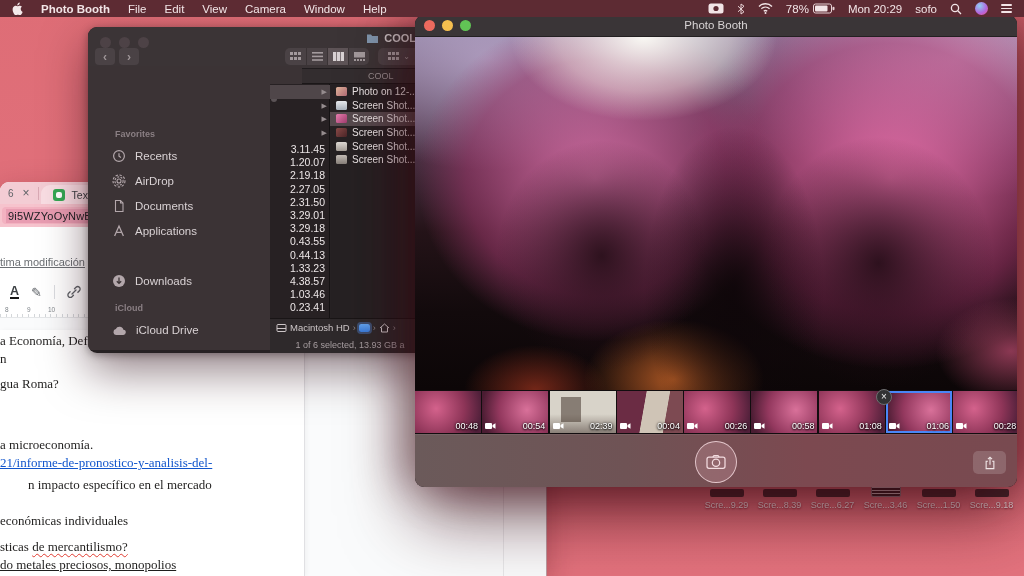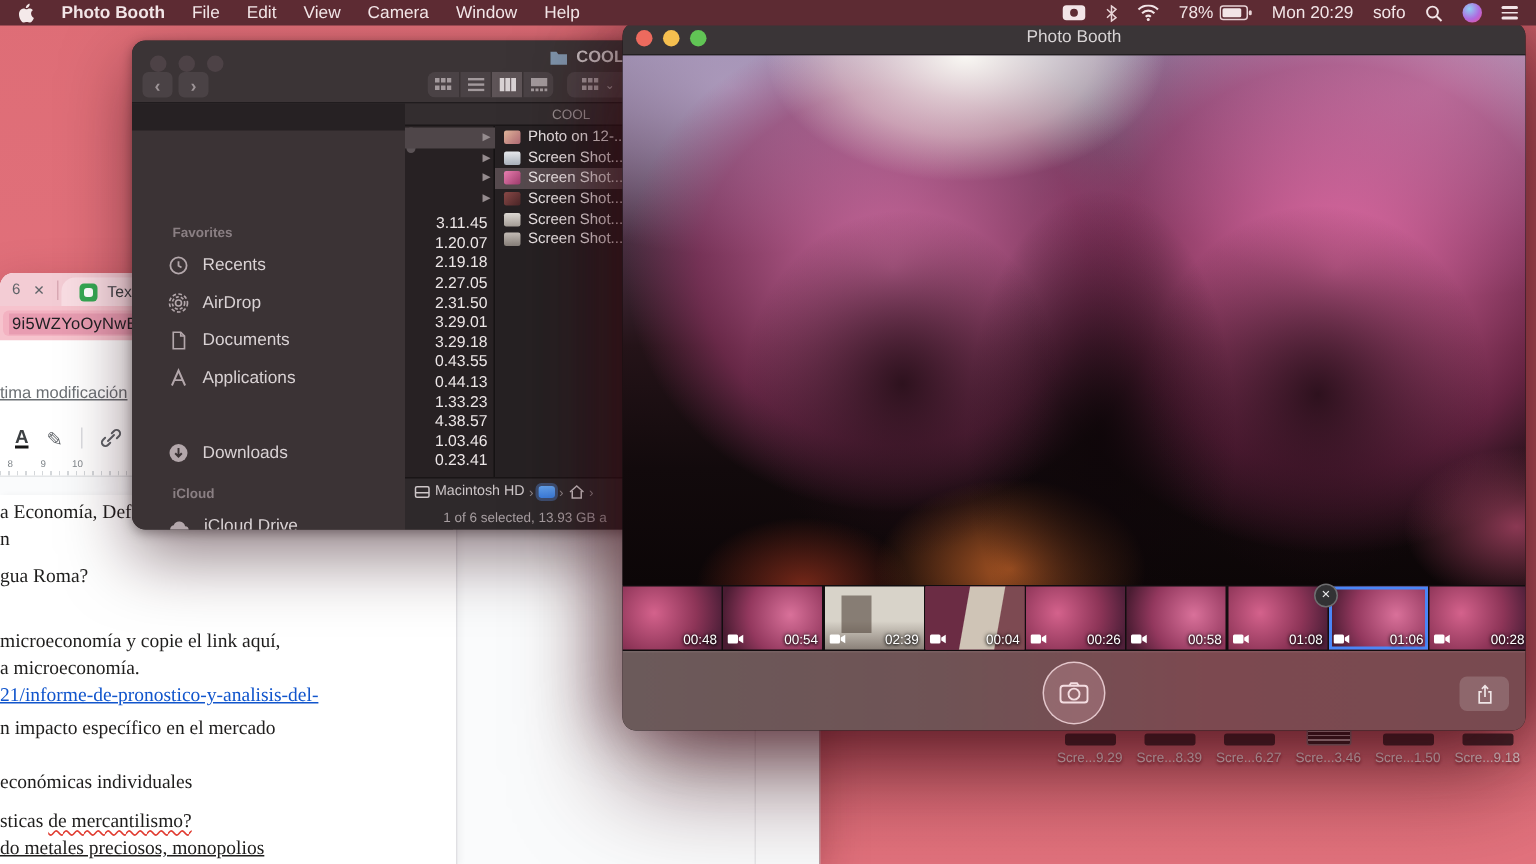--- a/index.html
+++ b/index.html
@@ -46,21 +46,21 @@
     background-size:100% 3px;background-repeat:no-repeat;background-position:0 100%;}
   .ruler span{position:absolute;top:1px;font-size:6.5px;color:#80868b;}
   .r0{left:5px;} .r1{left:27px;} .r2{left:48px;}
   .docs-canvas{position:absolute;left:0;top:136px;width:100%;height:258px;background:#fafbfc;}
   .canvas-line{position:absolute;left:503px;top:0;bottom:0;width:1px;background:#e7e8ea;}
   .page{position:absolute;left:0;top:12px;width:305px;height:246px;background:#ffffff;
     border-right:1px solid #e0e0e3;box-shadow:2px 0 4px rgba(0,0,0,.04);}
   .dl{position:absolute;left:0;margin:0;font-family:"Liberation Serif",serif;font-size:13px;color:#1f1e1d;white-space:nowrap;}
   .dl0{top:3px;} .dl1{top:21px;} .dl2{top:46px;} .dl3{top:89px;} .dl4{top:107px;}
   .dl5{top:125px;color:#1155cc;text-decoration:underline;}
-  .dl6{top:147px;} .dl7{top:183px;} .dl8{top:209px;} .dl9{top:227px;text-decoration:underline;}
+  .dl6{top:147px;margin-left:28px;} .dl7{top:183px;} .dl8{top:209px;} .dl9{top:227px;text-decoration:underline;}
   .sq{text-decoration:underline wavy #e03b30 1px;text-underline-offset:2px;margin-top:16px;}
 
   
   .finder{position:absolute;left:88px;top:27px;width:342px;height:326px;z-index:20;border-radius:9px;overflow:hidden;
     background:#262123;box-shadow:0 18px 45px rgba(40,5,15,.5), 0 2px 8px rgba(0,0,0,.35);}
   .f-titlebar{position:absolute;left:0;top:0;width:100%;height:42px;background:#3b3436;border-bottom:1px solid #201c1e;}
   .f-lights{position:absolute;left:12px;top:10px;display:flex;gap:8px;}
   .f-lights i{width:11px;height:11px;border-radius:50%;background:#4d4246;}
   .f-title{position:absolute;right:14px;top:5px;display:flex;align-items:center;gap:5px;
     color:#cbc4c6;font-size:11px;font-weight:bold;}
@@ -68,21 +68,21 @@
   .f-nav b{width:20px;height:17px;border-radius:4px;background:#4a4245;color:#9e9598;
     font-size:12px;font-weight:bold;display:flex;align-items:center;justify-content:center;line-height:0;}
   .f-views{position:absolute;left:197px;top:21px;display:flex;border-radius:5px;overflow:hidden;}
   .f-views span{width:21px;height:17px;background:#4a4245;display:flex;align-items:center;justify-content:center;}
   .f-views span.on{background:#5e5457;}
   .f-views span+span{border-left:1px solid #3a3335;}
   .f-action{position:absolute;left:290px;top:21px;width:42px;height:17px;border-radius:5px;background:#4a4245;
     display:flex;align-items:center;justify-content:center;gap:4px;color:#a39a9d;font-size:8px;}
   .f-colhead{position:absolute;left:182px;top:42px;width:160px;height:15px;background:#332d2f;border-bottom:1px solid #1b1718;}
   .f-colhead span{position:absolute;left:98px;top:2px;font-size:9px;color:#978e90;}
-  .f-sidebar{position:absolute;left:0;top:60px;width:214px;height:284px;background:#3b3335;}
+  .f-sidebar{position:absolute;left:0;top:39px;width:214px;height:284px;background:#3b3335;}
   .sb-label{position:absolute;left:27px;font-size:9px;font-weight:bold;color:#8a7f83;}
   .sb-row{position:absolute;left:4px;width:174px;height:24px;display:flex;align-items:center;gap:9px;
     padding-left:20px;color:#d9d2d4;font-size:11.5px;border-radius:5px;}
   .sb-row.sel{background:#584c50;}
   .sb-row svg{flex:0 0 auto;}
   .f-midcol{position:absolute;left:182px;top:57px;width:60px;height:234px;background:#272123;border-right:1px solid #151213;}
   .mc-folder{position:absolute;left:0;width:60px;height:13.5px;}
   .mc-folder.sel{background:#4f4649;}
   .mc-folder i{position:absolute;right:3px;top:3px;font-style:normal;font-size:7px;color:#958c8e;line-height:1;}
   .mc-file{position:absolute;left:0;width:60px;height:13.2px;color:#ece6e7;font-size:10.5px;
@@ -201,21 +201,20 @@
       <span class="r0">8</span>
       <span class="r1">9</span>
       <span class="r2">10</span>
     </div>
     <div class="docs-canvas">
       <div class="canvas-line"></div>
       <div class="page">
         <p class="dl dl0">a Economía, Defi</p>
         <p class="dl dl1">n</p>
         <p class="dl dl2">gua Roma?</p>
-        <p class="dl dl3">microeconomía y copie el link aquí,</p>
         <p class="dl dl4">a microeconomía.</p>
         <p class="dl dl5">21/informe-de-pronostico-y-analisis-del-</p>
         <p class="dl dl6">n impacto específico en el mercado</p>
         <p class="dl dl7">económicas individuales</p>
         <p class="dl dl8"><span>sticas </span><span class="sq">de mercantilismo?</span></p>
         <p class="dl dl9">do metales preciosos, monopolios</p>
       </div>
     </div>
   </div>
 

